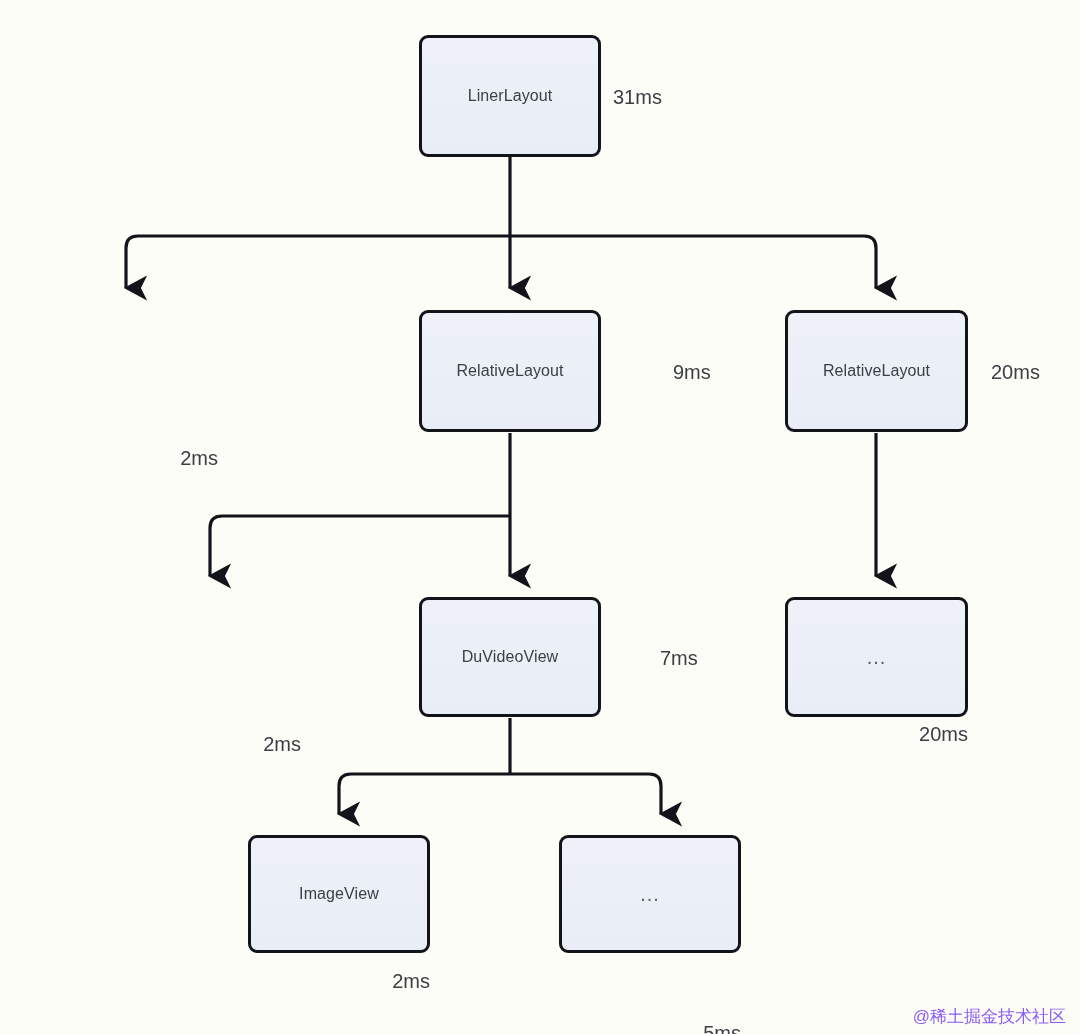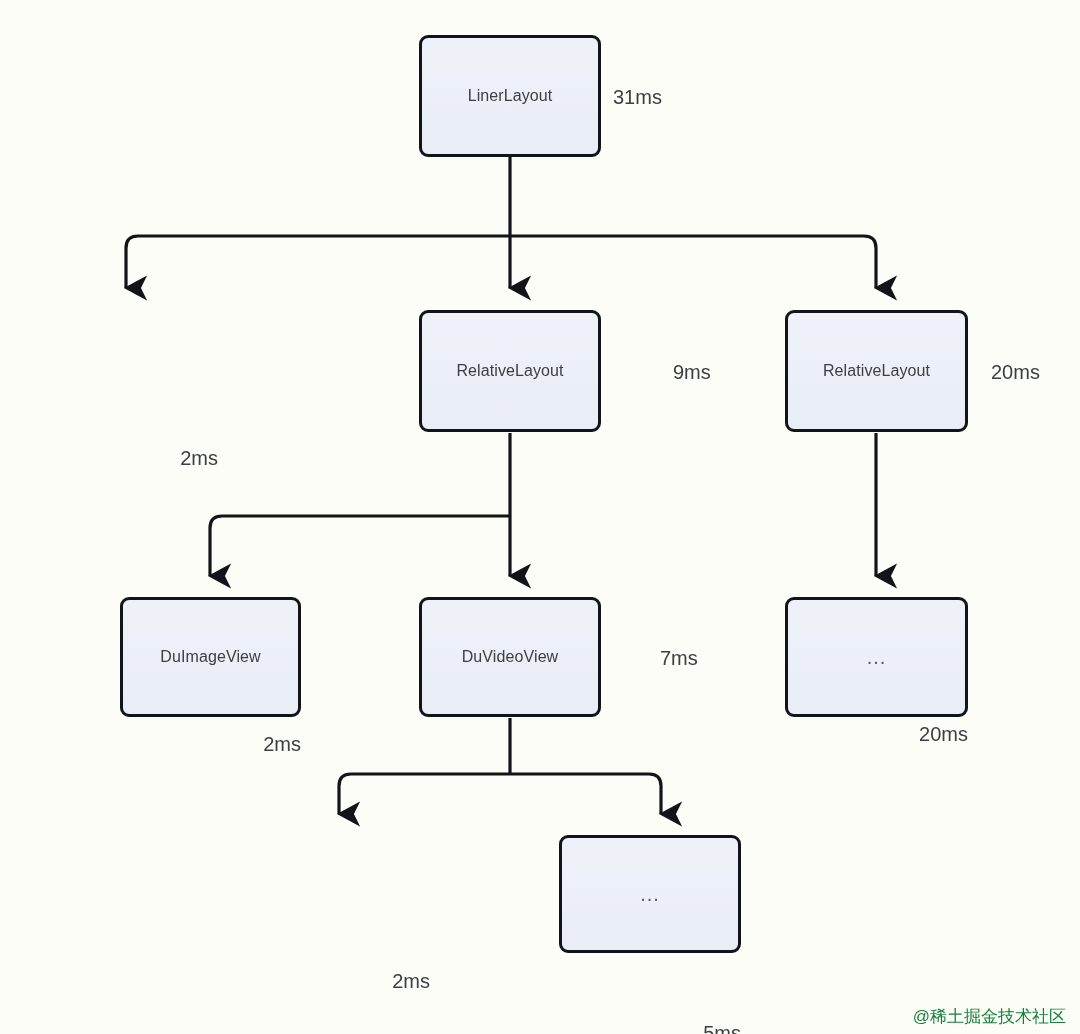--- a/index.html
+++ b/index.html
@@ -56,21 +56,21 @@
     text-align: right;
   }
   .time.below {
     text-align: right;
   }
   .watermark {
     position: absolute;
     right: 14px;
     bottom: 6px;
     font-size: 17px;
-    color: #15803d;
+    color: #8b5cf6;
     white-space: nowrap;
     z-index: 3;
   }
 </style>
 </head>
 <body>
 
 <div id="stage">
 
   <svg id="edge-layer" viewBox="0 0 1080 1034" xmlns="http://www.w3.org/2000/svg">
@@ -116,35 +116,35 @@
   <div class="node" style="left:419px; top:310px; width:182px; height:122px;">
     <span class="node-label">RelativeLayout</span>
   </div>
   <div class="time" style="left:625px; top:361px;margin-left:48px;">9ms</div>
 
   <div class="node" style="left:785px; top:310px; width:183px; height:122px;">
     <span class="node-label">RelativeLayout</span>
   </div>
   <div class="time" style="left:991px; top:361px;">20ms</div>
 
-  <div class="node" style="left:120px; top:597px; width:181px; height:120px;">
-    <span class="node-label">DuImageView</span>
-  </div>
   <div class="time below" style="left:120px; top:733px; width:181px;">2ms</div>
 
   <div class="node" style="left:419px; top:597px; width:182px; height:120px;">
     <span class="node-label">DuVideoView</span>
   </div>
   <div class="time" style="left:660px; top:647px;">7ms</div>
 
   <div class="node" style="left:785px; top:597px; width:183px; height:120px;">
     <span class="node-label ellipsis">...</span>
   </div>
   <div class="time below" style="left:785px; top:723px; width:183px;">20ms</div>
 
+  <div class="node" style="left:248px; top:835px; width:182px; height:118px;">
+    <span class="node-label">ImageView</span>
+  </div>
   <div class="time below" style="left:248px; top:970px; width:182px;">2ms</div>
 
   <div class="node" style="left:559px; top:835px; width:182px; height:118px;">
     <span class="node-label ellipsis">...</span>
   </div>
   <div class="time below" style="left:559px; top:1022px; width:182px;">5ms</div>
 
   <div class="watermark">@稀土掘金技术社区</div>
 
 </div>

